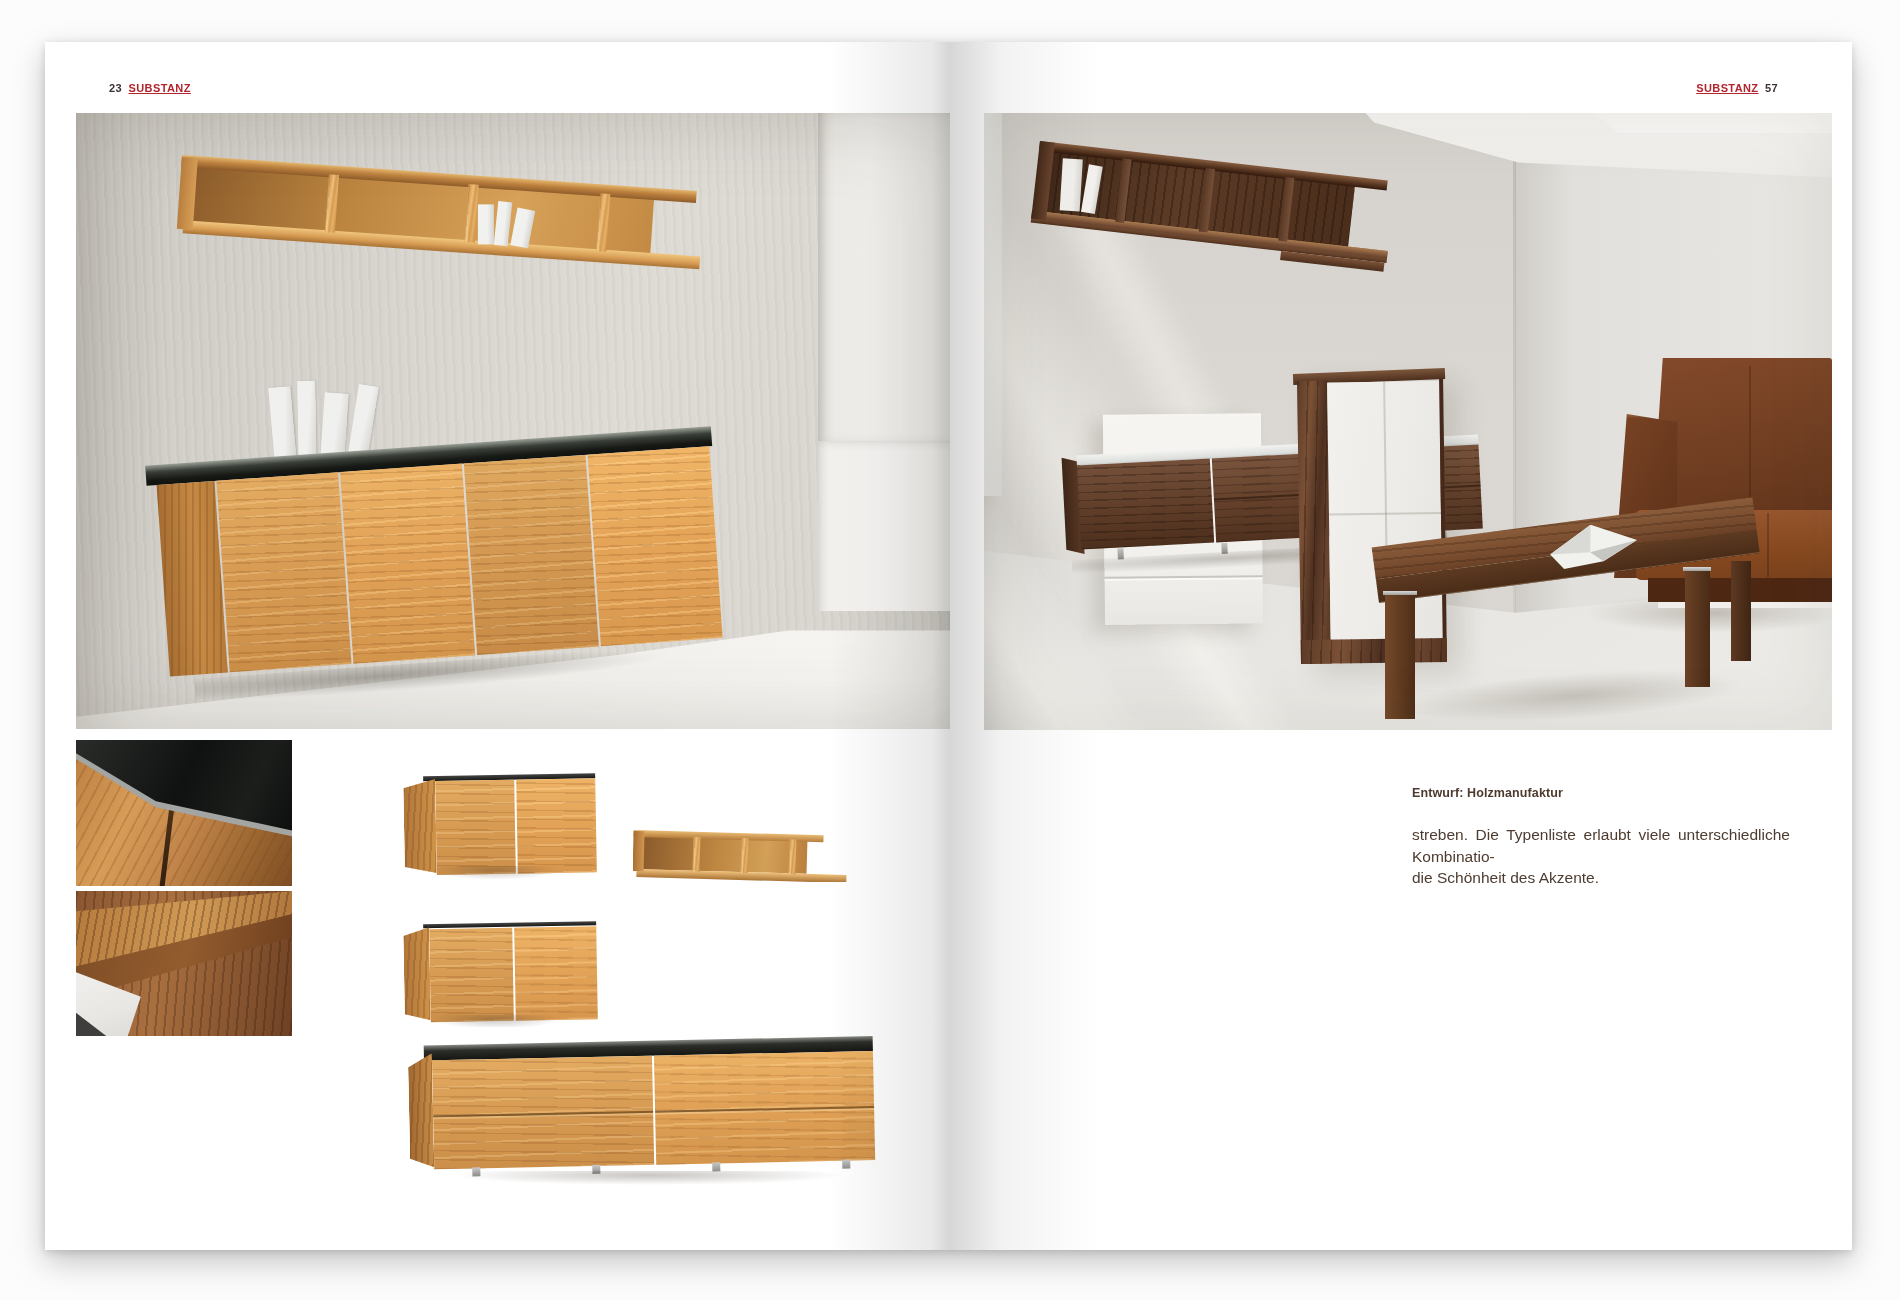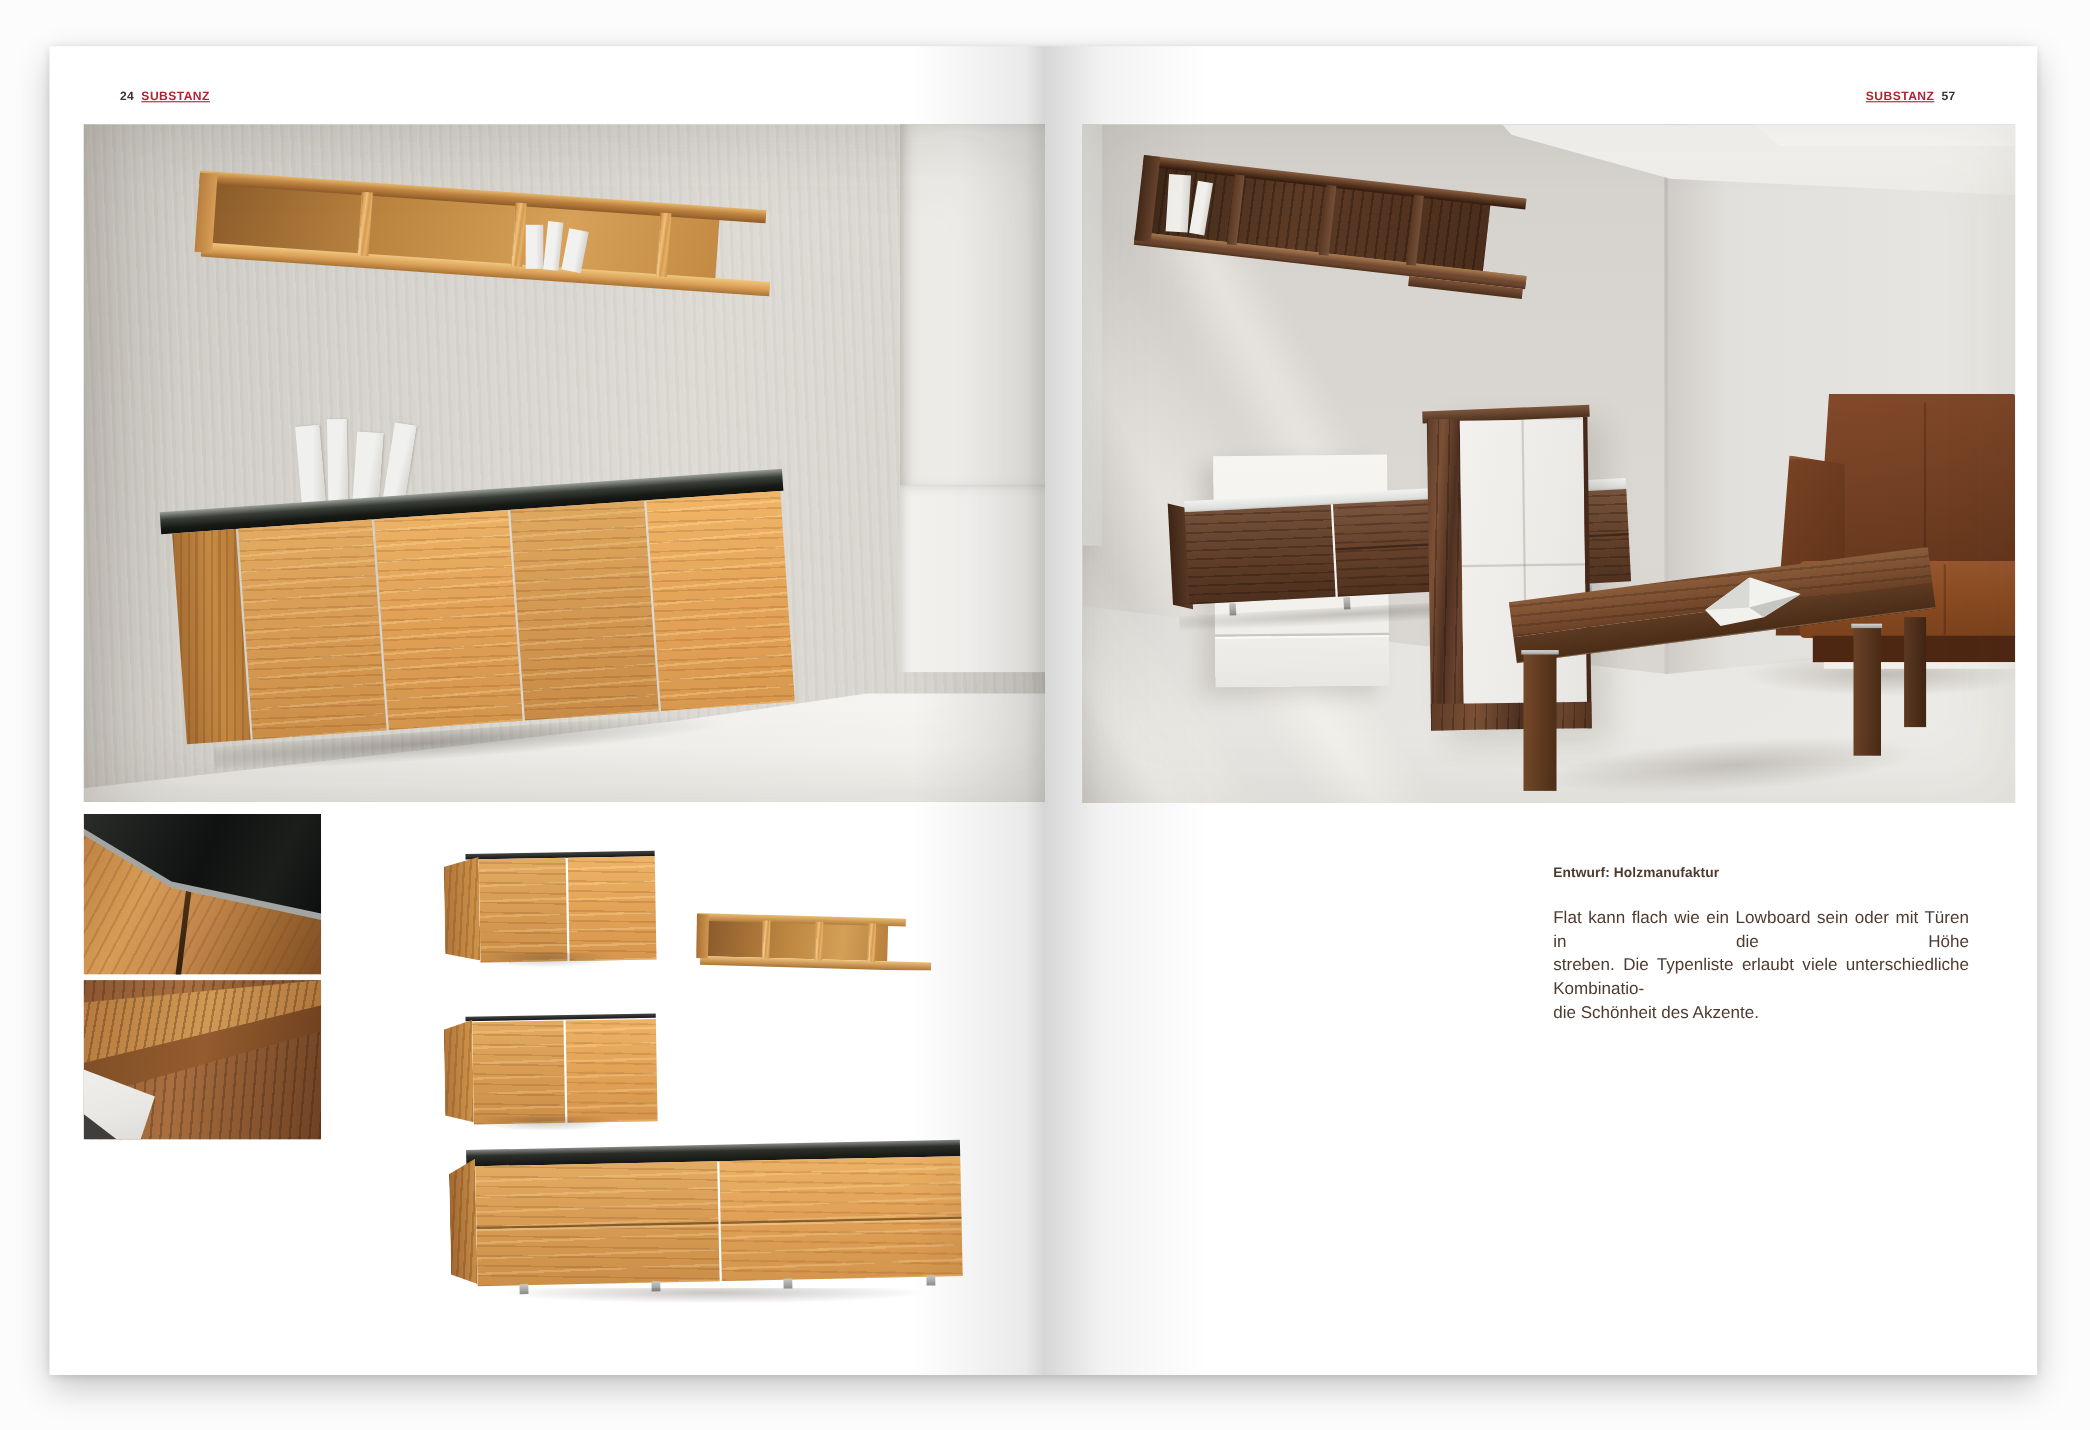--- a/index.html
+++ b/index.html
@@ -253,21 +253,21 @@
   .article-body .bl.last{text-align:left;text-align-last:left;}
 </style>
 </head>
 <body>
 
 <div class="stage">
   <div class="spread">
 
     <section class="page page-left">
       <header class="folio folio-left">
-        <span class="num">24</span>
+        <span class="num">23</span>
         <span class="mag">SUBSTANZ</span>
       </header>
 
       <figure class="hero-left">
         <div class="wall-tex"></div>
         <div class="hl-col-top"></div>
         <div class="hl-col-bottom"></div>
         <div class="hl-floor"></div>
 
         <div class="hl-shelf">
@@ -475,21 +475,20 @@
         <div class="hr-tb-bracket" style="left:4px;top:70px;width:34px;"></div>
         <div class="hr-tb-bracket" style="left:304px;top:46px;width:28px;"></div>
       </div>
 
       <div class="vignette"></div>
     </figure>
 
     <div class="article">
       <p class="article-credit">Entwurf: Holzmanufaktur</p>
       <div class="article-body">
-        <span class="bl">Flat kann flach wie ein Lowboard sein oder mit Türen in die Höhe</span>
         <span class="bl">streben. Die Typenliste erlaubt viele unterschiedliche Kombinatio-</span>
         <span class="bl last">die Schönheit des Akzente.</span>
       </div>
     </div>
 
     <div class="fold-shadow-left"></div>
     <div class="fold-shadow-right"></div>
   </div>
 </div>
 

